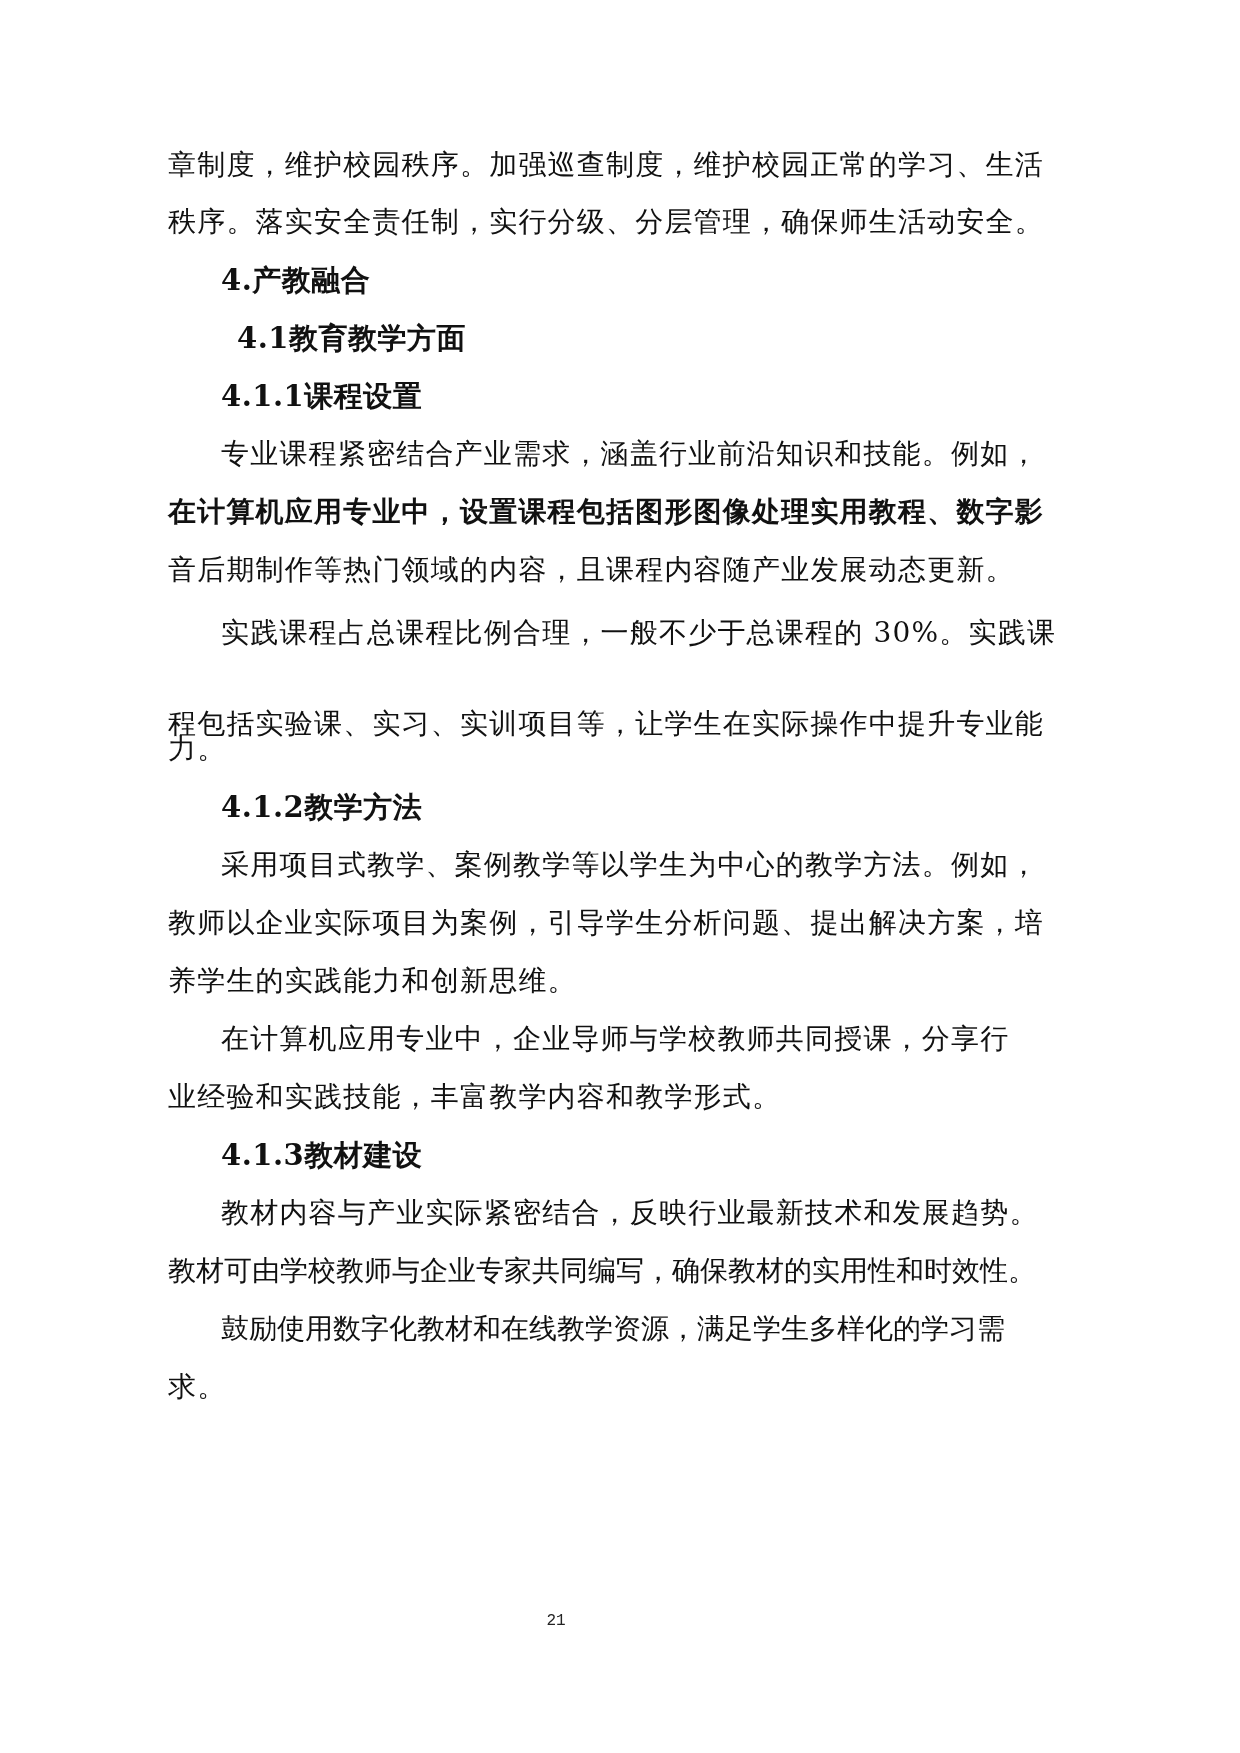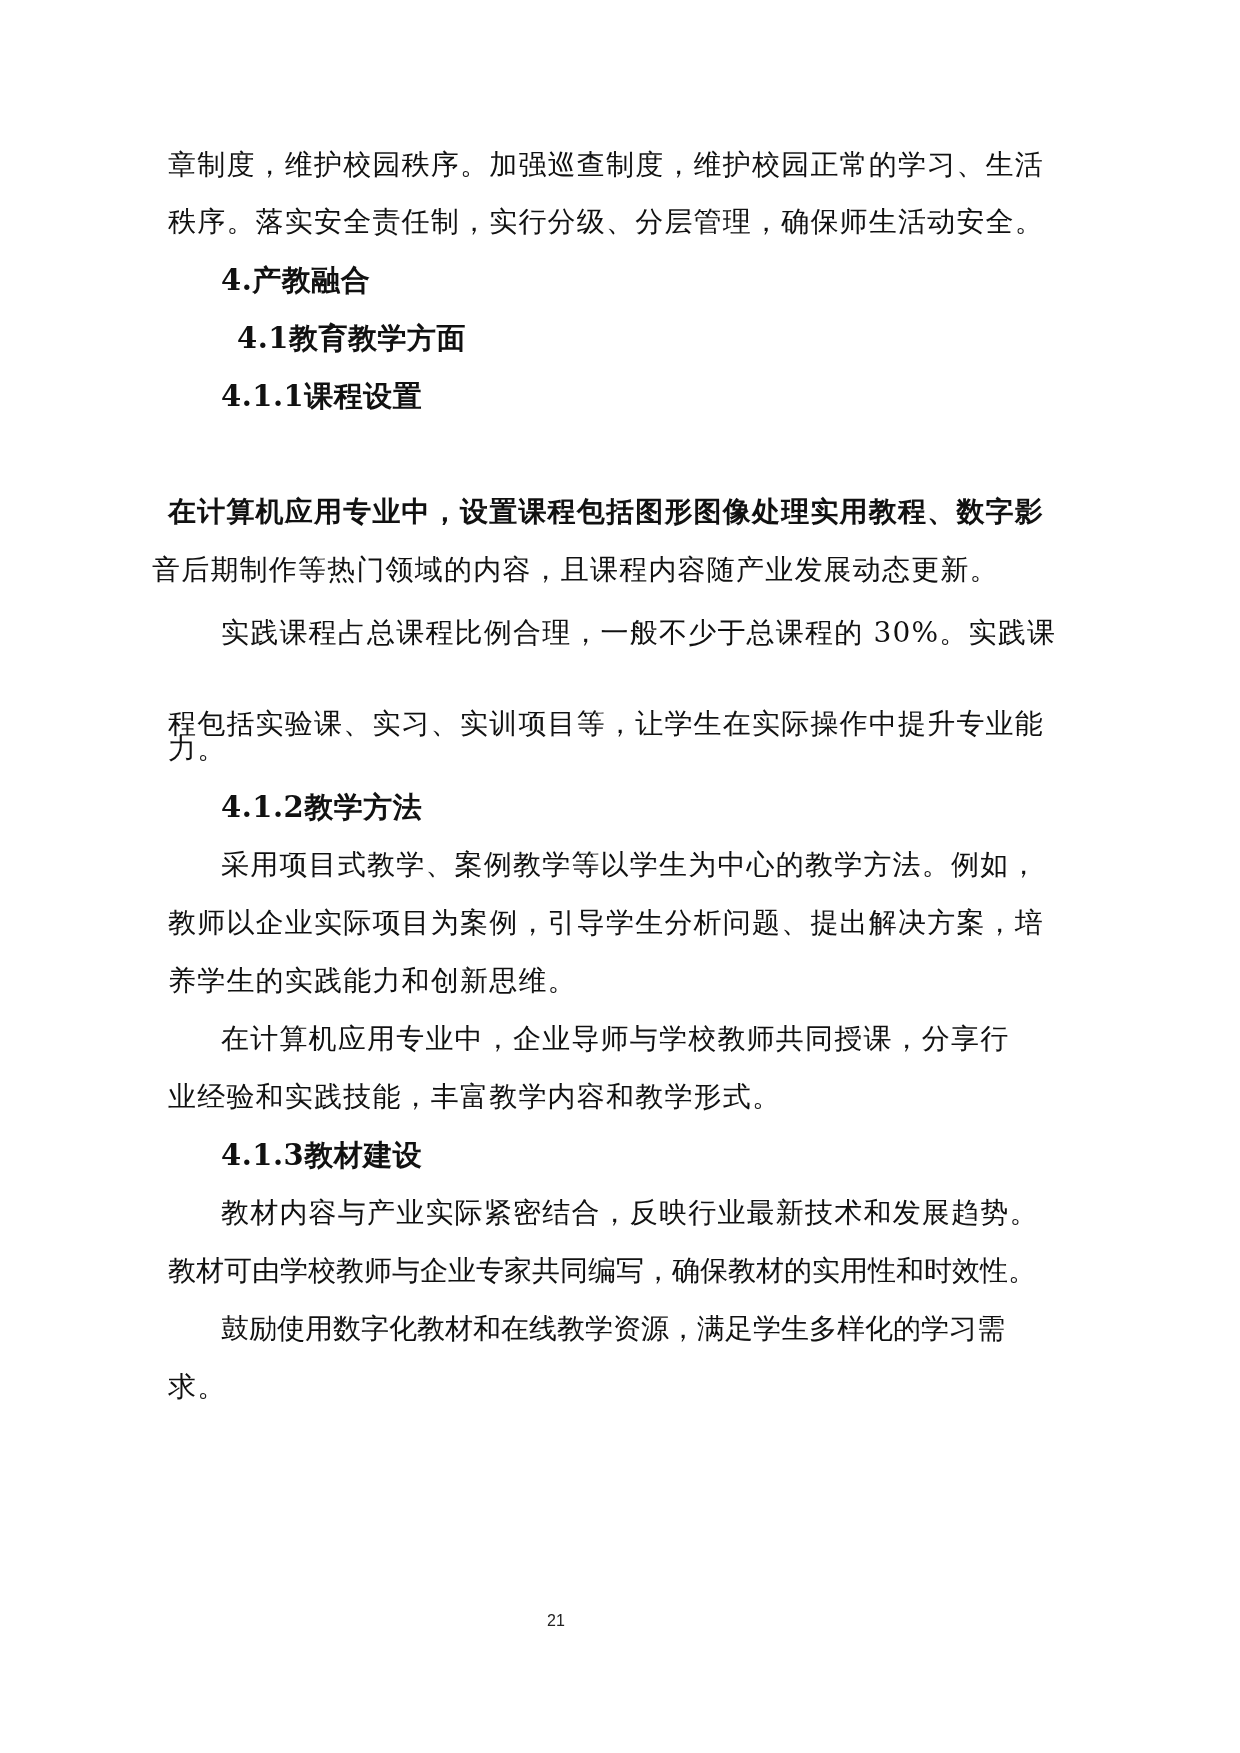--- a/index.html
+++ b/index.html
@@ -3,33 +3,34 @@
 <meta charset="utf-8">
 <style>
   html, body { margin: 0; padding: 0; background: #ffffff; }
   body { width: 1240px; height: 1753px; position: relative; overflow: hidden;
          font-family: "DejaVu Serif", "Liberation Serif", serif; color: #111; }
   .page { position: absolute; left: 0; top: 0; width: 1240px; height: 1753px; }
   .line { position: absolute; left: 0; font-size: 28px; line-height: 36px; white-space: nowrap; }
   .body-text { letter-spacing: 1.2px; }
   .heading { font-weight: bold; font-size: 29px; letter-spacing: 0.5px; }
   .page-number { position: absolute; left: 0; width: 1112px; top: 1612px; text-align: center;
-                 font-family: Liberation Sans, sans-serif; font-size: 16px; color: #222; }
+                 font-family: Liberation Mono, monospace; font-size: 16px; color: #222; }
 </style>
 </head>
 <body>
 
 <div class="page">
   <div class="line body-text" style="top:147px;left:168px;">章制度，维护校园秩序。加强巡查制度，维护校园正常的学习、生活</div>
   <div class="line body-text" style="top:204px;left:168px;">秩序。落实安全责任制，实行分级、分层管理，确保师生活动安全。</div>
   <div class="line heading" style="top:262px;left:221px;">4.产教融合</div>
   <div class="line heading" style="top:320px;left:221px;margin-left:16px;">4.1教育教学方面</div>
   <div class="line heading" style="top:378px;left:221px;">4.1.1课程设置</div>
+  <div class="line body-text" style="top:436px;left:221px;">专业课程紧密结合产业需求，涵盖行业前沿知识和技能。例如，</div>
   <div class="line body-text" style="top:494px;left:168px;font-weight:bold;">在计算机应用专业中，设置课程包括图形图像处理实用教程、数字影</div>
-  <div class="line body-text" style="top:552px;left:152px;">音后期制作等热门领域的内容，且课程内容随产业发展动态更新。</div>
+  <div class="line body-text" style="top:552px;left:168px;">音后期制作等热门领域的内容，且课程内容随产业发展动态更新。</div>
   <div class="line body-text" style="top:615px;left:221px;">实践课程占总课程比例合理，一般不少于总课程的 30%。实践课</div>
   <div class="line body-text" style="top:673px;left:168px;margin-top:33px;">程包括实验课、实习、实训项目等，让学生在实际操作中提升专业能</div>
   <div class="line body-text" style="top:731px;left:168px;">力。</div>
   <div class="line heading" style="top:789px;left:221px;">4.1.2教学方法</div>
   <div class="line body-text" style="top:847px;left:221px;">采用项目式教学、案例教学等以学生为中心的教学方法。例如，</div>
   <div class="line body-text" style="top:905px;left:168px;">教师以企业实际项目为案例，引导学生分析问题、提出解决方案，培</div>
   <div class="line body-text" style="top:963px;left:168px;">养学生的实践能力和创新思维。</div>
   <div class="line body-text" style="top:1021px;left:221px;">在计算机应用专业中，企业导师与学校教师共同授课，分享行</div>
   <div class="line body-text" style="top:1079px;left:168px;">业经验和实践技能，丰富教学内容和教学形式。</div>
   <div class="line heading" style="top:1137px;left:221px;">4.1.3教材建设</div>

